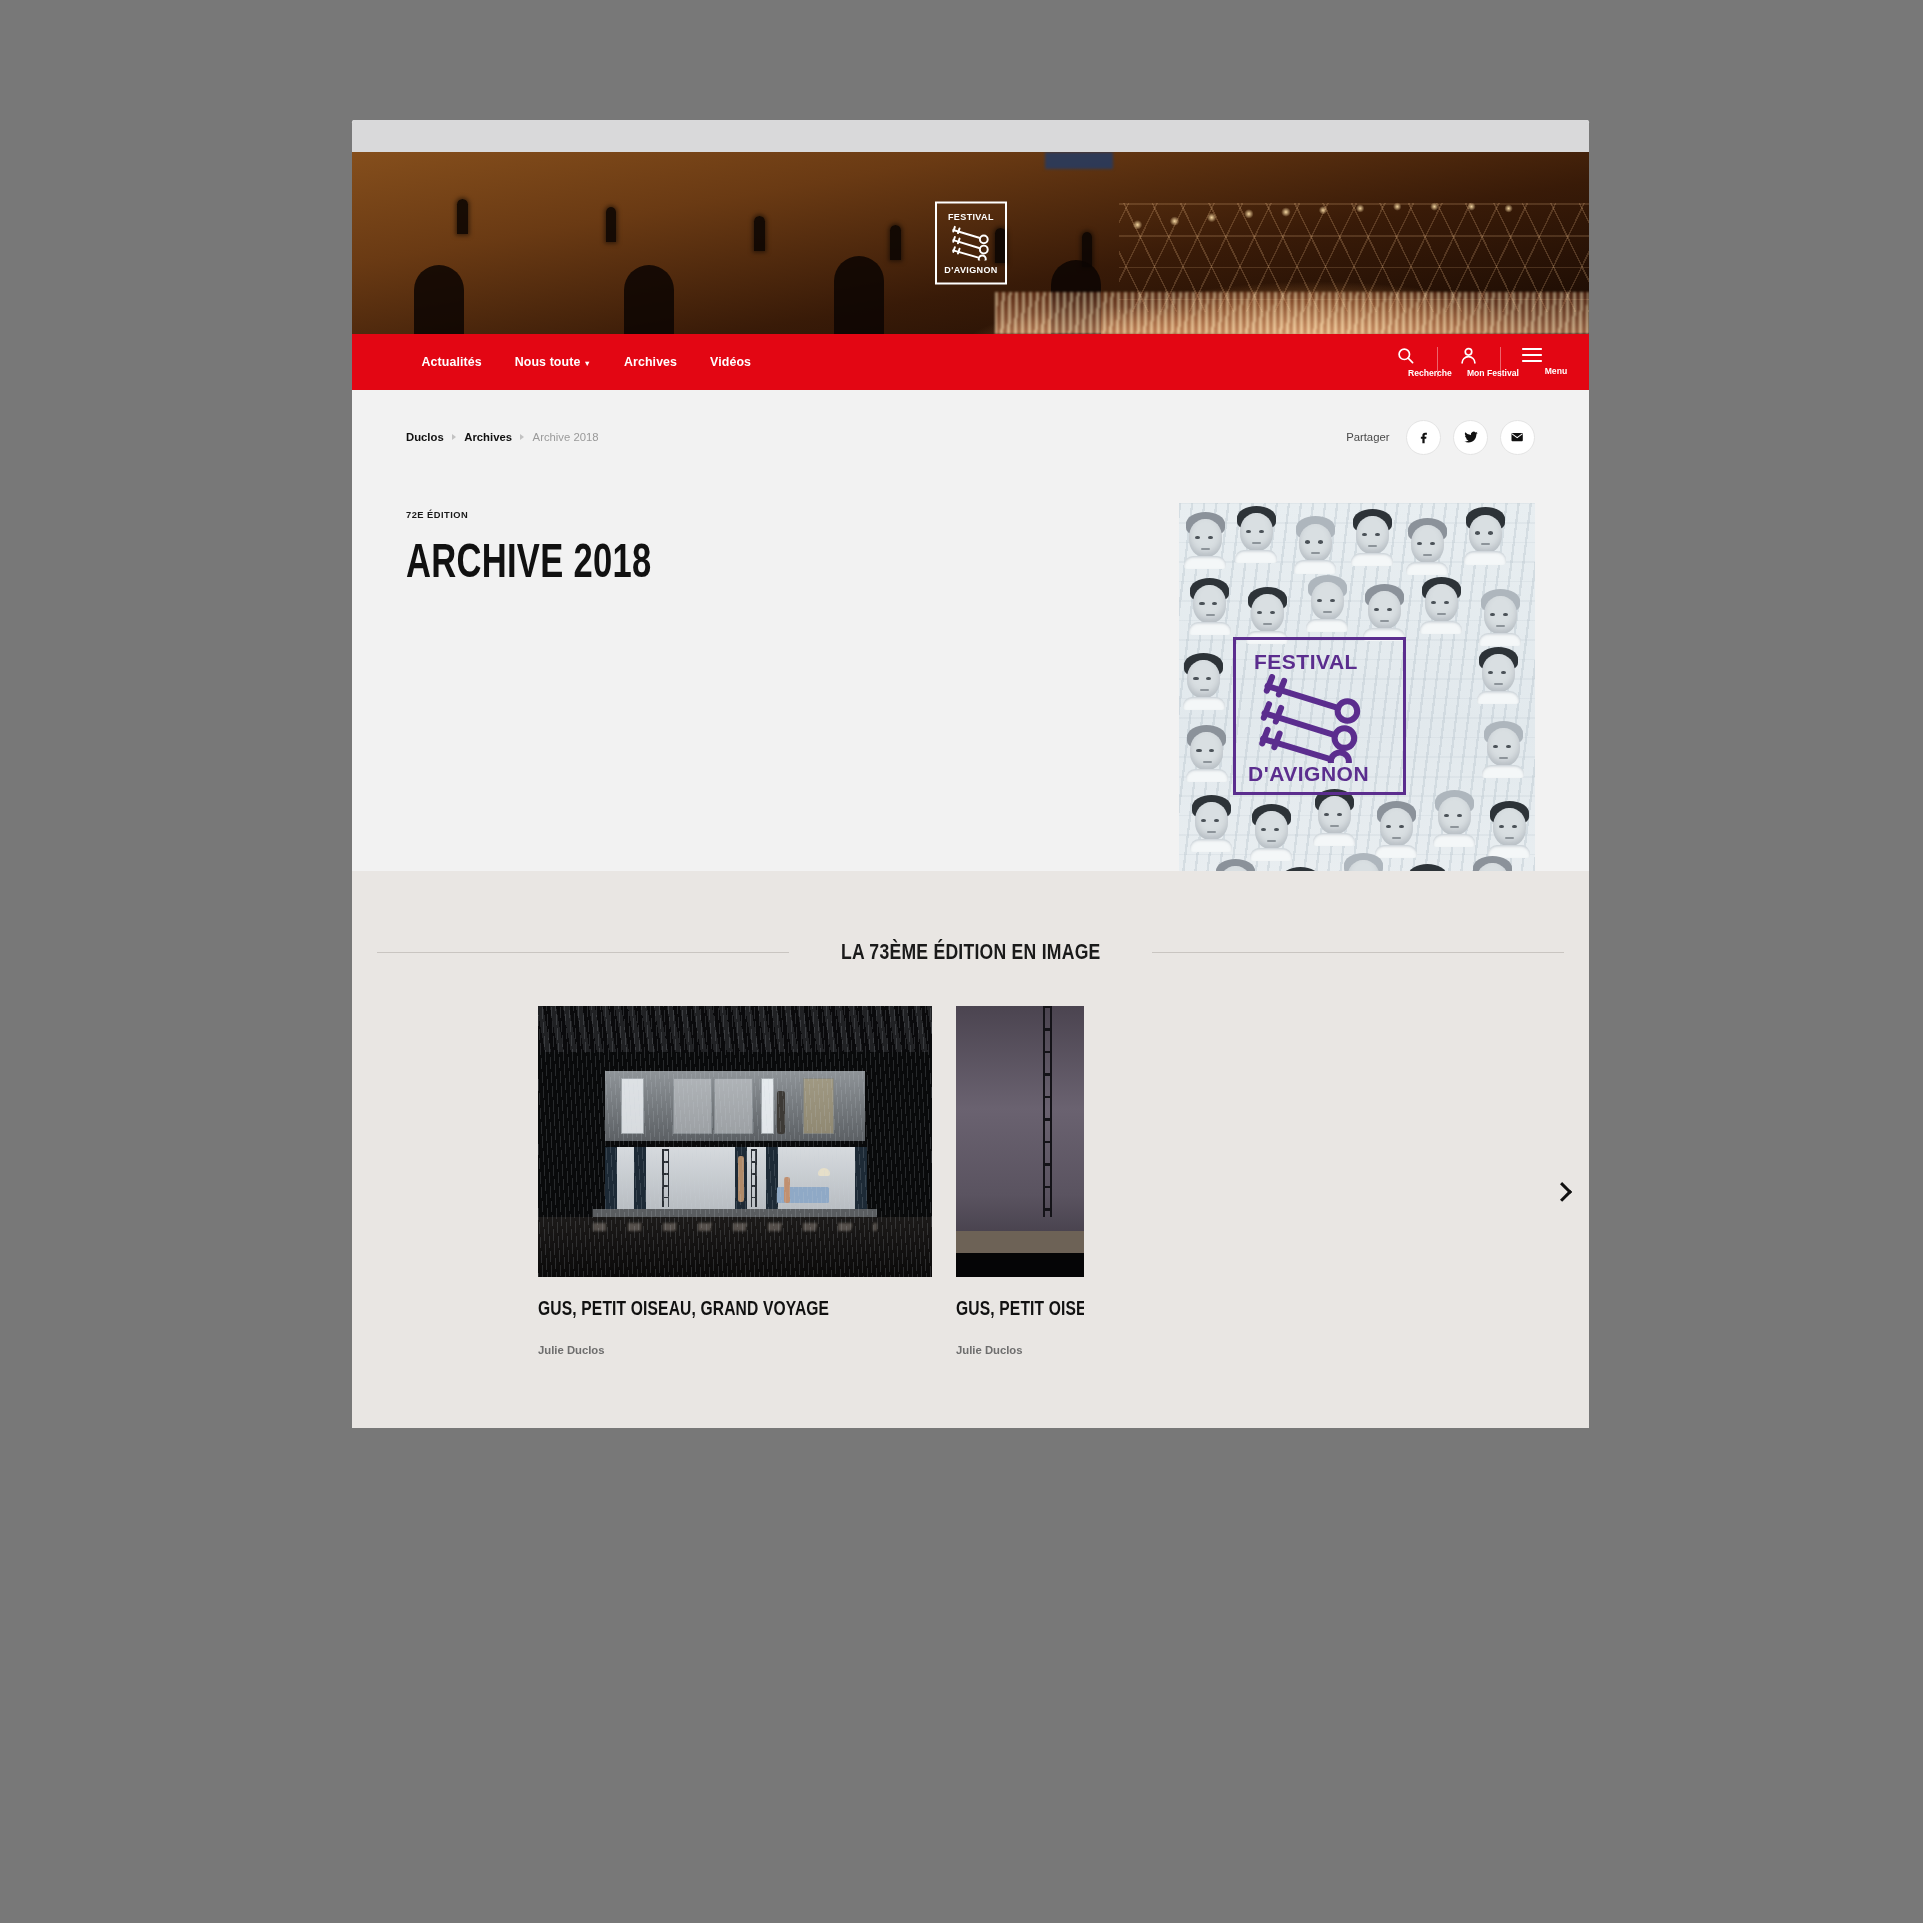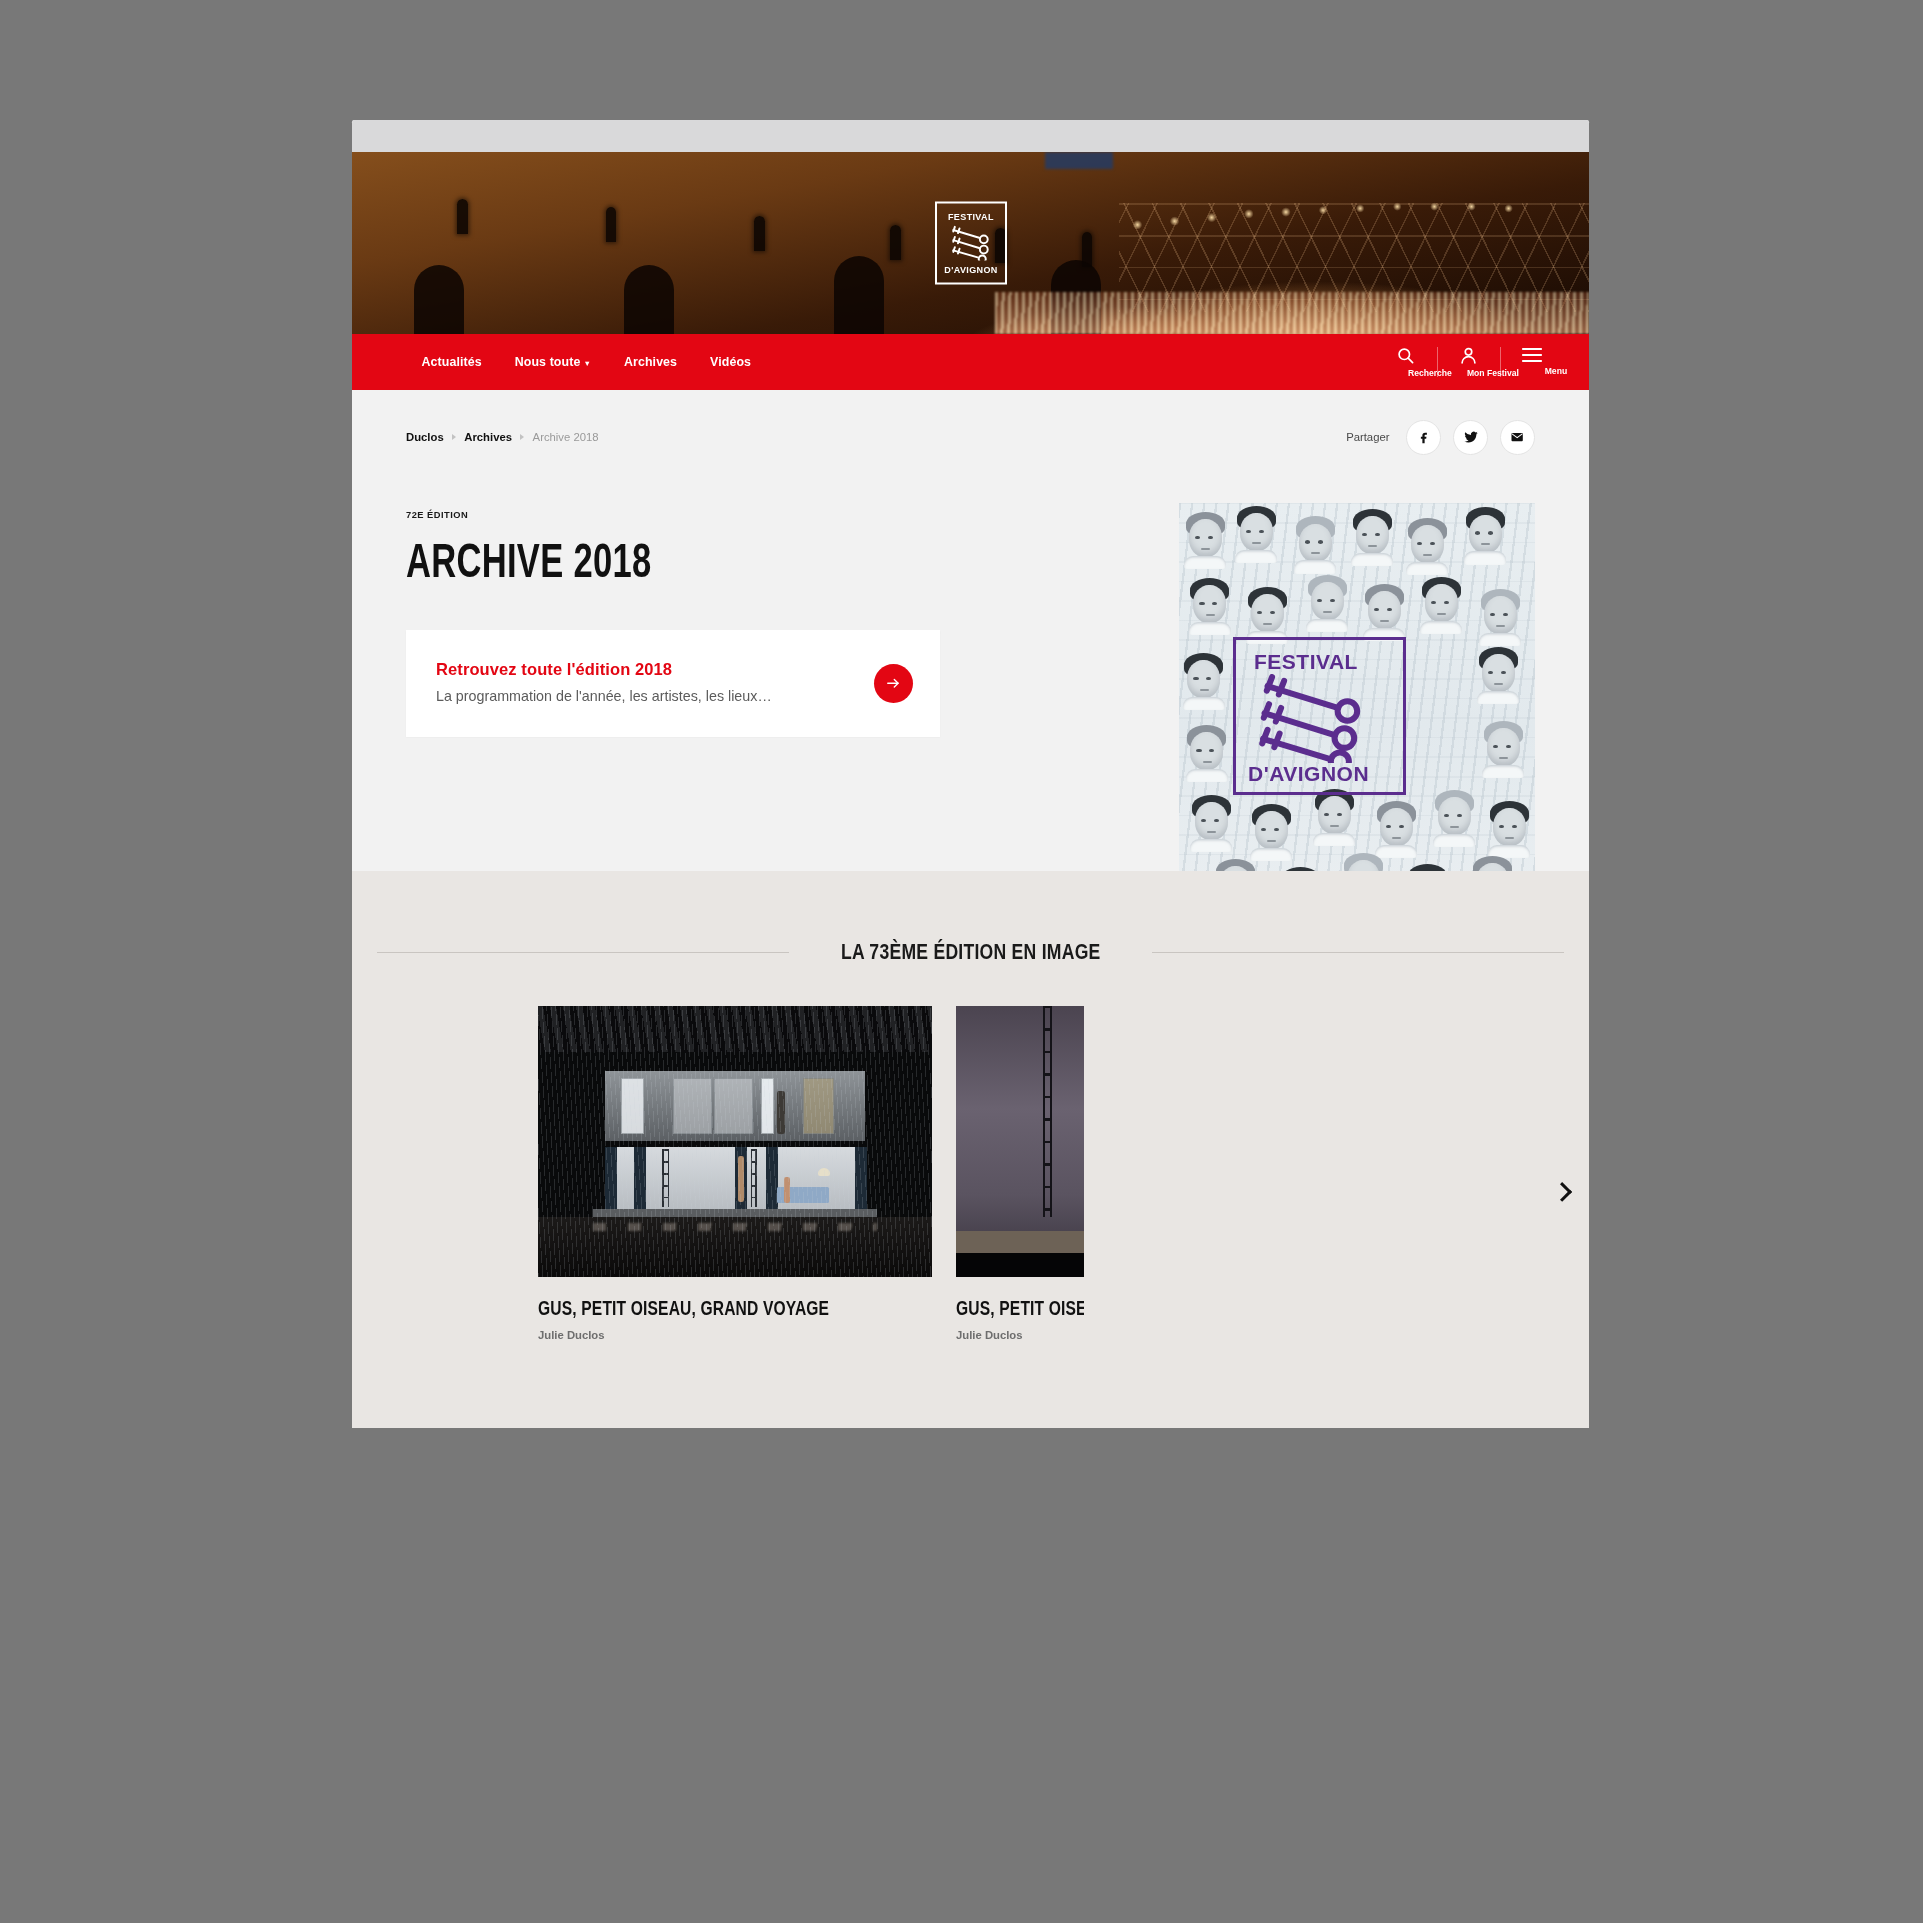--- a/index.html
+++ b/index.html
@@ -393,21 +393,21 @@
   }
   .slide-caption-title {
     margin-top: 19.5px;
     font-family: "Liberation Sans Narrow", "Liberation Sans", sans-serif;
     font-size: 20px; font-weight: 700;
     color: #111; letter-spacing: 0.2px;
     transform: scaleX(.78); transform-origin: left;
     white-space: nowrap;
   }
   .slide-caption-sub {
-    margin-top: 9px;
+    margin-top: 24px;
     font-size: 11.3px; font-weight: 700; color: #6e6e6e;
   }
   .slide.partial { width: 128px; overflow: hidden; }
   .slide.partial .slide-photo { width: 394px; }
   .slide.partial .slide-caption-title,
   .slide.partial .slide-caption-sub { width: 394px; }
 
   
   .stage1 { position: absolute; inset: 0; background: #090a0b; }
   .stage1 .rain {
@@ -625,32 +625,20 @@
       </div>
     </div>
   </div>
 
   <div class="main">
 
     <div class="col-left">
       <div class="kicker">72E ÉDITION</div>
       <h1 class="page-title">ARCHIVE 2018</h1>
 
-      <div class="cta-card">
-        <div class="cta-text">
-          <div class="cta-title">Retrouvez toute l'édition 2018</div>
-          <div class="cta-sub">La programmation de l'année, les artistes, les lieux…</div>
-        </div>
-        <div class="cta-arrow">
-          <svg width="16.5" height="16.5" viewBox="0 0 24 24">
-            <line x1="4" y1="12" x2="19" y2="12" stroke="#fff" stroke-width="2" stroke-linecap="round"></line>
-            <polyline points="13.5,6.5 19,12 13.5,17.5" fill="none" stroke="#fff" stroke-width="2" stroke-linecap="round" stroke-linejoin="round"></polyline>
-          </svg>
-        </div>
-      </div>
 
       <div class="scroll-caret"></div>
     </div>
 
     <div class="col-right">
       <div class="poster">
         <div class="poster-bg"></div>
 
         <div class="poster-kids">
           <div class="kid" style="left:3px;   top:6px;">

